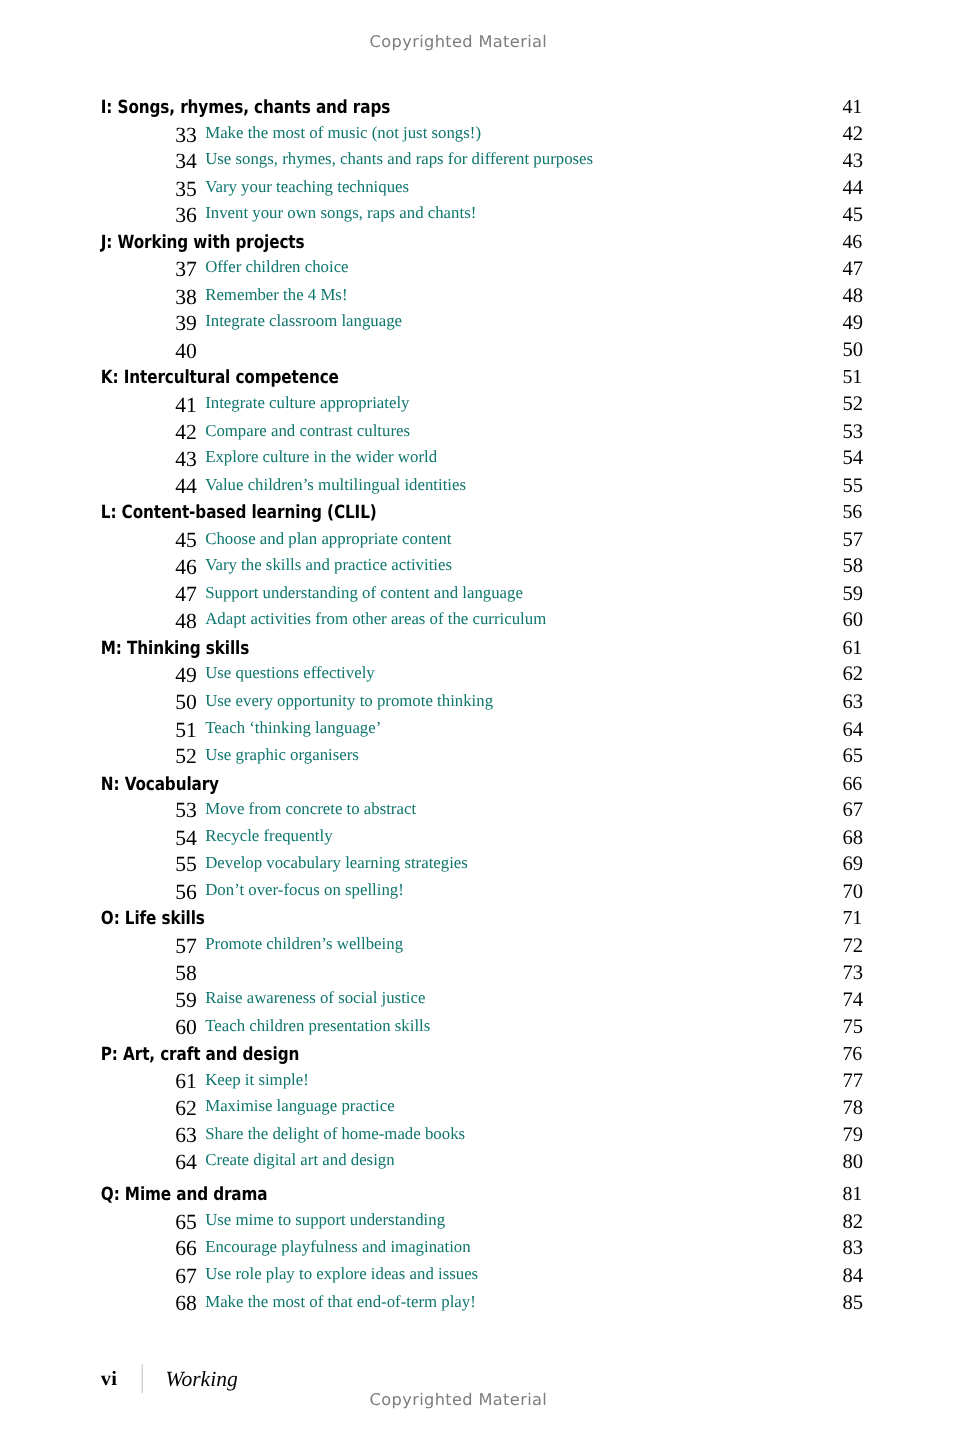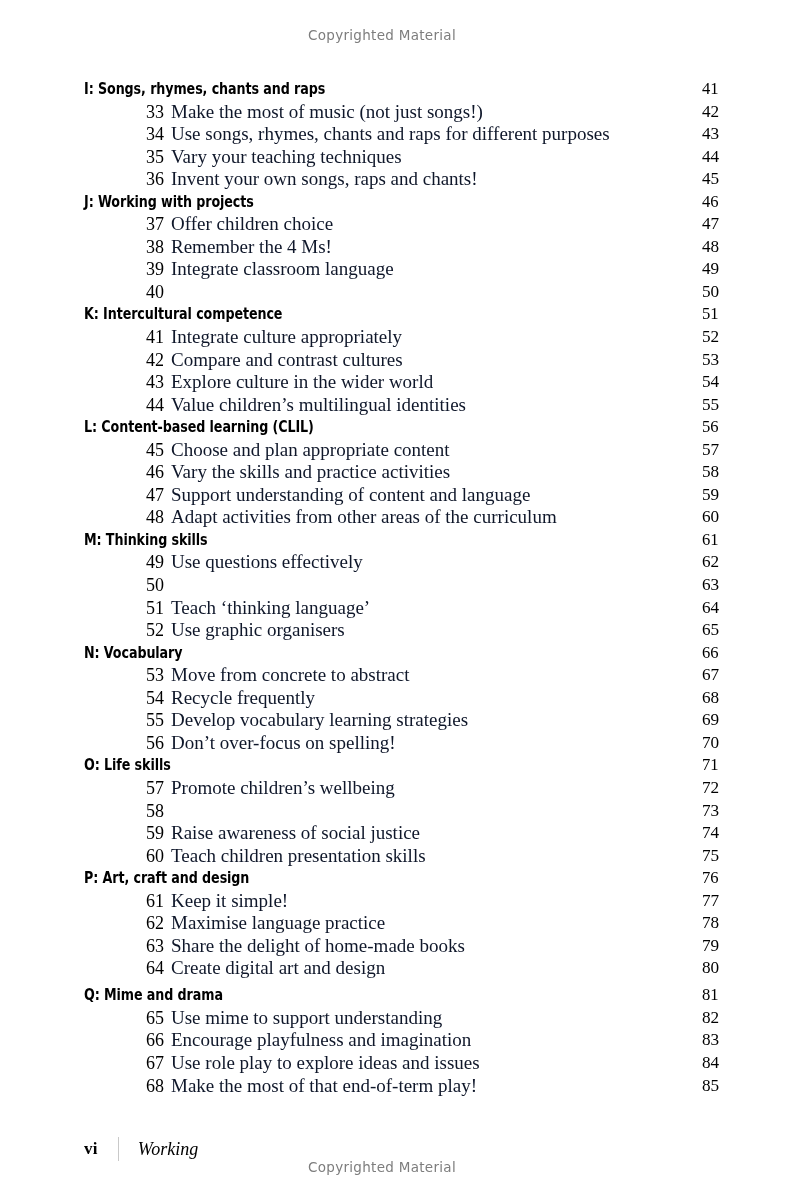--- a/index.html
+++ b/index.html
@@ -70,22 +70,22 @@
     width: 28px;
     top: 0;
     text-align: right;
     font-size: 18px;
     color: #000;
   }
   .row.entry .entry-title {
     position: absolute;
     left: 87px;
     top: 0;
-    font-size: 19px;
-    color: #0f172a;
+    font-size: 14px;
+    color: #0f766e;
   }
 
   
   .page-num {
     position: absolute;
     left: 618px;
     top: 0;
     width: 40px;
     text-align: left;
     font-size: 17.2px;
@@ -240,20 +240,21 @@
         <span class="sec-title">M: Thinking skills</span>
         <span class="page-num">61</span>
       </div>
       <div class="row entry">
         <span class="entry-num">49</span>
         <span class="entry-title">Use questions effectively</span>
         <span class="page-num">62</span>
       </div>
       <div class="row entry">
         <span class="entry-num">50</span>
+        <span class="entry-title">Use every opportunity to promote thinking</span>
         <span class="page-num">63</span>
       </div>
       <div class="row entry">
         <span class="entry-num">51</span>
         <span class="entry-title">Teach ‘thinking language’</span>
         <span class="page-num">64</span>
       </div>
       <div class="row entry">
         <span class="entry-num">52</span>
         <span class="entry-title">Use graphic organisers</span>

